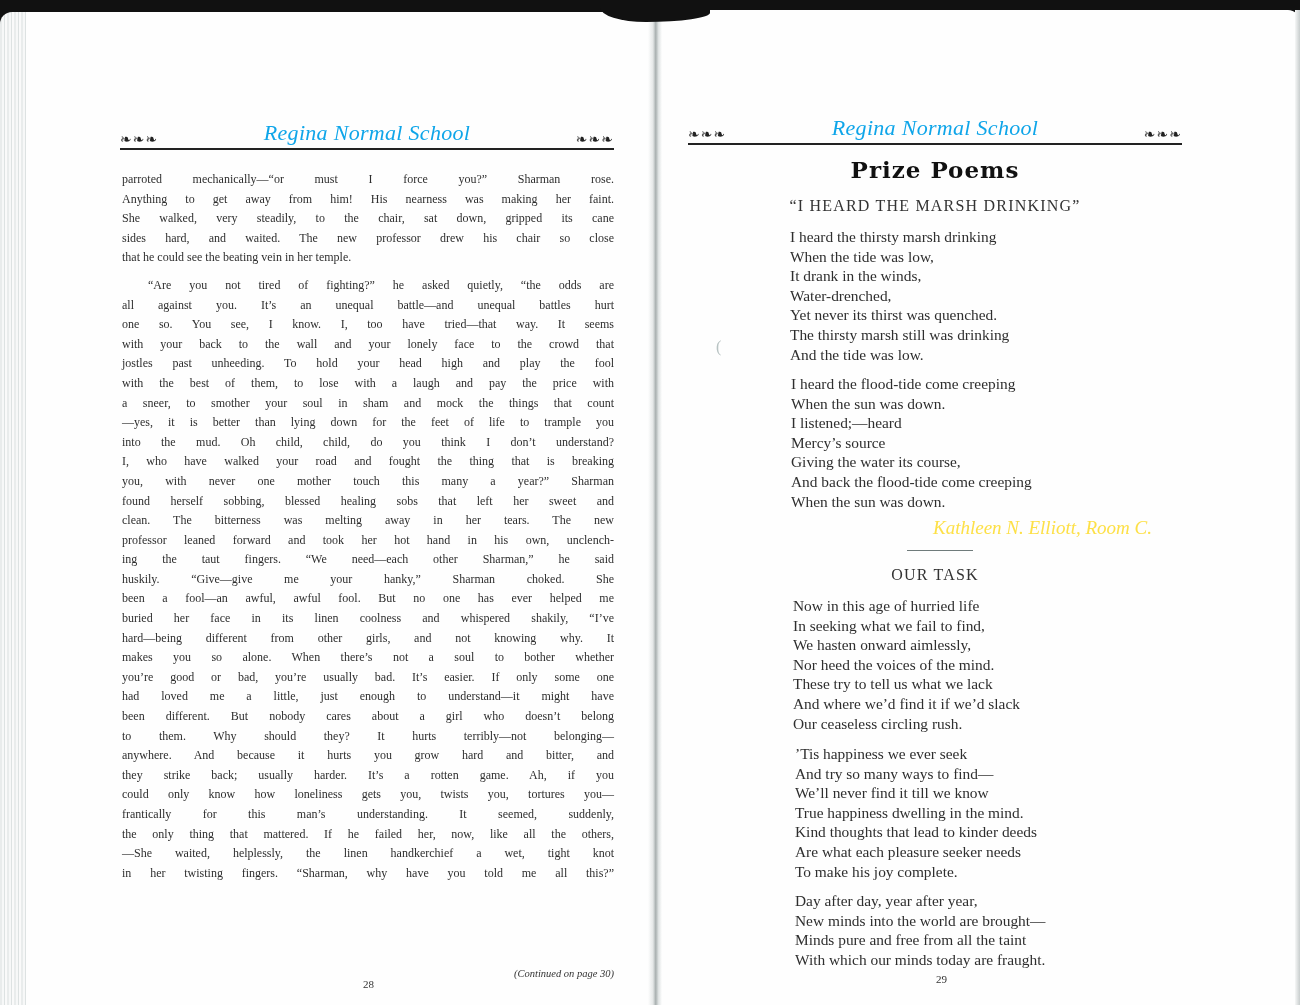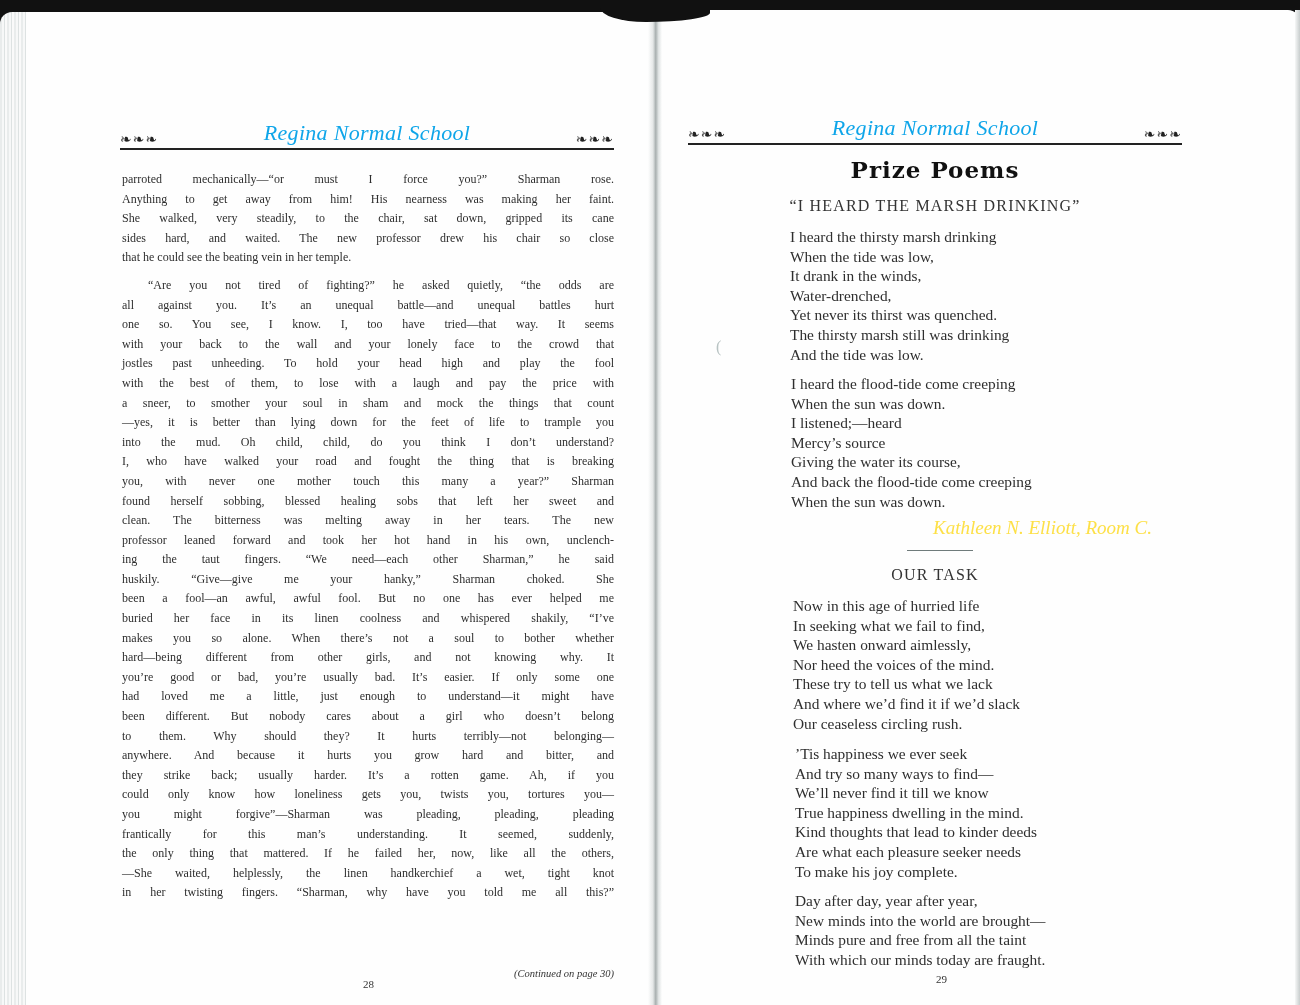--- a/index.html
+++ b/index.html
@@ -135,30 +135,29 @@
     <span class="line">into the mud.  Oh child, child, do you think I don’t understand?</span>
     <span class="line">I, who have walked your road and fought the thing that is breaking</span>
     <span class="line">you, with never one mother touch this many a year?”  Sharman</span>
     <span class="line">found herself sobbing, blessed healing sobs that left her sweet and</span>
     <span class="line">clean.  The bitterness was melting away in her tears.  The new</span>
     <span class="line">professor leaned forward and took her hot hand in his own, unclench-</span>
     <span class="line">ing the taut fingers.  “We need—each other Sharman,” he said</span>
     <span class="line">huskily.  “Give—give me your hanky,” Sharman choked.  She</span>
     <span class="line">been a fool—an awful, awful fool.  But no one has ever helped me</span>
     <span class="line">buried her face in its linen coolness and whispered shakily, “I’ve</span>
+    <span class="line">hard—being different from other girls, and not knowing why.  It</span>
     <span class="line">makes you so alone.  When there’s not a soul to bother whether</span>
-    <span class="line">hard—being different from other girls, and not knowing why.  It</span>
     <span class="line">you’re good or bad, you’re usually bad.  It’s easier.  If only some one</span>
     <span class="line">had loved me a little, just enough to understand—it might have</span>
     <span class="line">been different.  But nobody cares about a girl who doesn’t belong</span>
     <span class="line">to them.  Why should they?  It hurts terribly—not belonging—</span>
     <span class="line">anywhere.  And because it hurts you grow hard and bitter, and</span>
     <span class="line">they strike back; usually harder.  It’s a rotten game.  Ah, if you</span>
     <span class="line">could only know how loneliness gets you, twists you, tortures you—</span>
-    <span class="line">you might forgive”—Sharman was pleading, pleading, pleading</span>
     <span class="line">frantically for this man’s understanding.  It seemed, suddenly,</span>
     <span class="line">the only thing that mattered.  If he failed her, now, like all the others,</span>
     <span class="line">—She waited, helplessly, the linen handkerchief a wet, tight knot</span>
     <span class="line">in her twisting fingers.  “Sharman, why have you told me all this?”</span>
   </p>
 </div>
 
 <div class="cont">(Continued on page 30)</div>
 <div class="folio folio-left">28</div>
 

